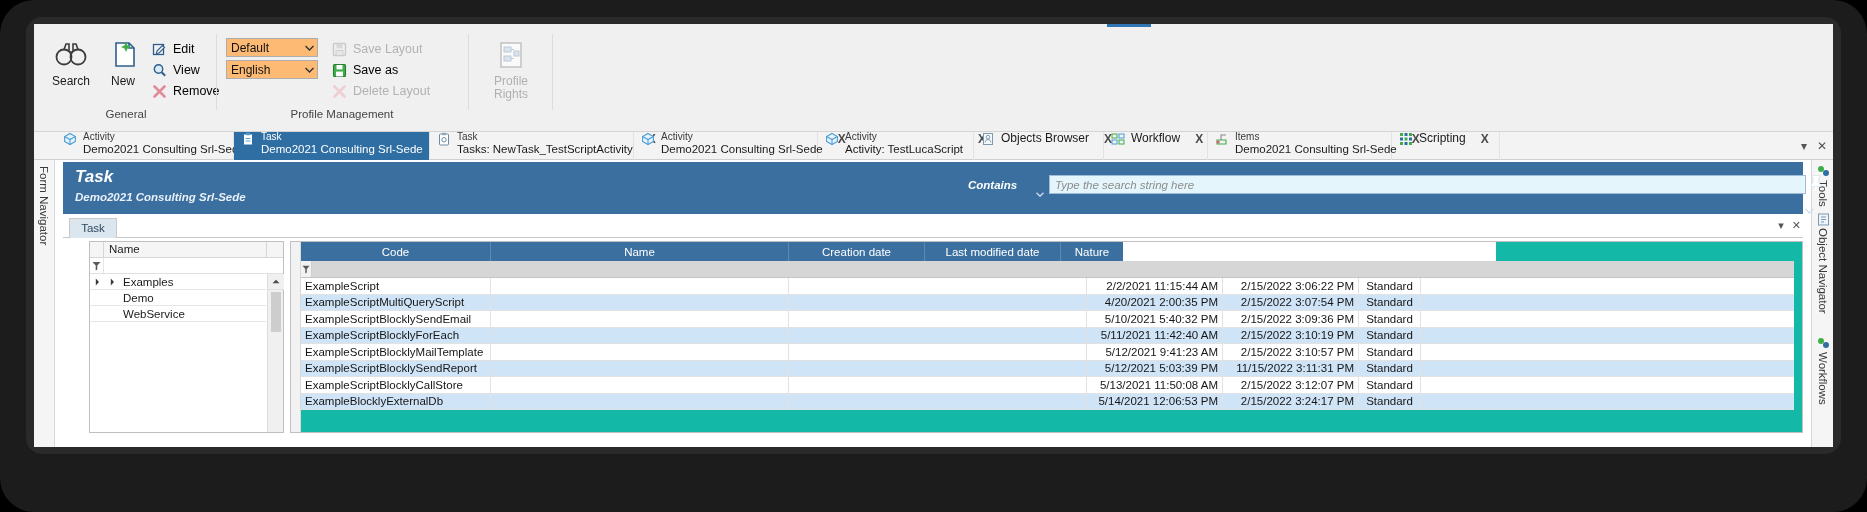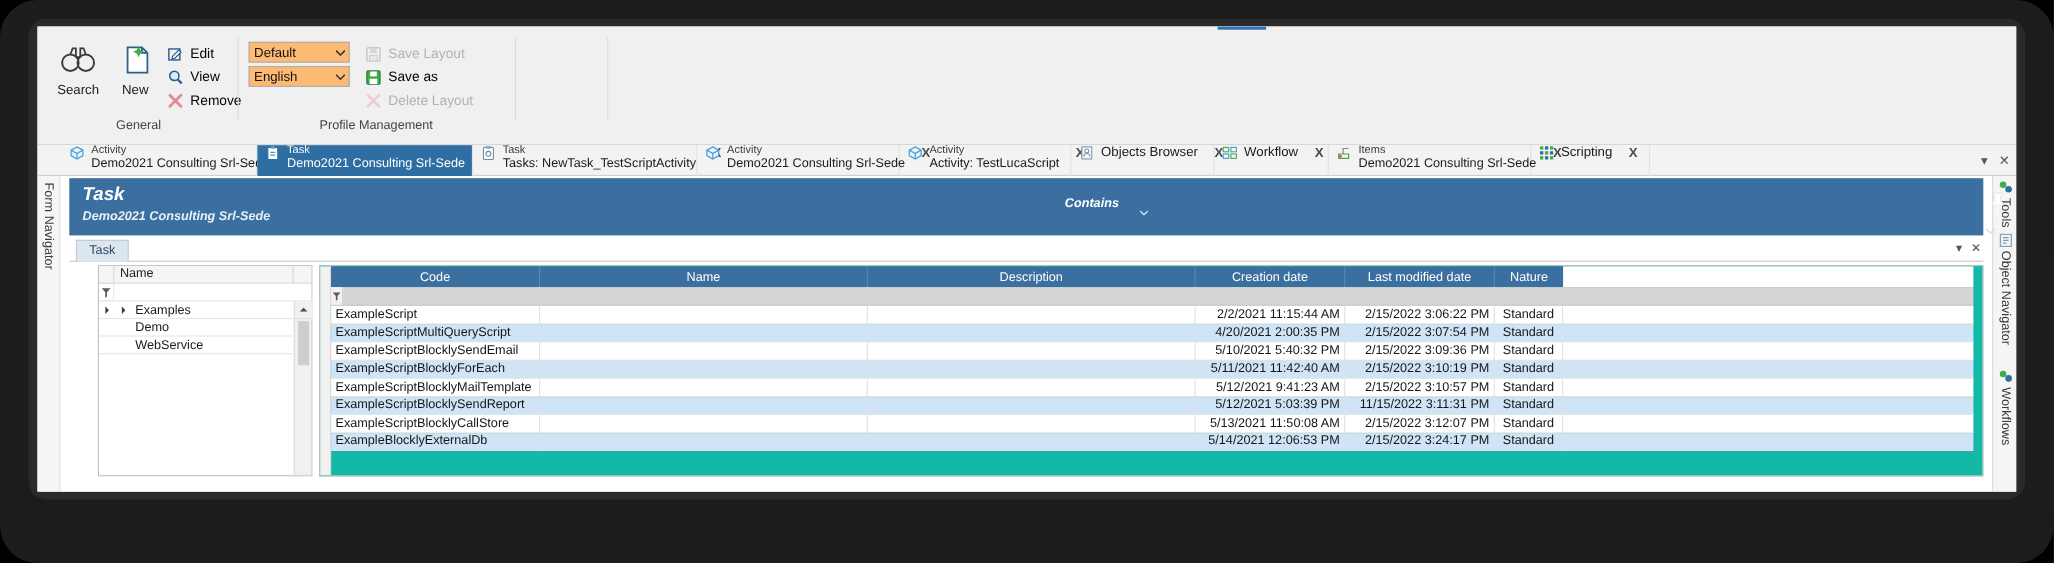--- a/index.html
+++ b/index.html
@@ -583,20 +583,35 @@
               </svg>
             </span>
             <span>Delete Layout</span>
           </div>
 
           <div class="rib-group-label">Profile Management</div>
         </div>
 
         <div class="rib-sep" style="left:434px;"></div>
 
+        <div class="rib-group" style="left:438px; width:76px;">
+          <div class="big-btn disabled" style="left:10px; top:4px; width:58px;">
+            <span class="bi">
+              <svg width="34" height="34" viewBox="0 0 34 34">
+                <rect x="7" y="5" width="20" height="24" fill="#fafafa" stroke="#c2c2c2" stroke-width="1.5"></rect>
+                <rect x="10" y="9" width="7" height="5" fill="#d9e4ee" stroke="#bcc9d6" stroke-width="1"></rect>
+                <rect x="10" y="18" width="7" height="5" fill="#d9e4ee" stroke="#bcc9d6" stroke-width="1"></rect>
+                <rect x="20" y="13" width="5" height="5" fill="#d9e4ee" stroke="#bcc9d6" stroke-width="1"></rect>
+                <path d="M17 11.5 H20 M17 20.5 H20 M20 15.5 H20" fill="none" stroke="#bcc9d6" stroke-width="1"></path>
+              </svg>
+            </span>
+            <span class="bl">Profile</span>
+            <span class="bl" style="margin-top:-1px;">Rights</span>
+          </div>
+        </div>
 
         <div class="rib-sep" style="left:518px;"></div>
 
       </div>
 
       <div id="tabbar">
 
         <div class="dtab" style="left:22px; width:178px;">
           <span class="tico">
             <svg width="14" height="14" viewBox="0 0 14 14">
@@ -777,20 +792,21 @@
 
         <div id="banner">
           <div id="banner-title">Task</div>
           <div id="banner-sub">Demo2021 Consulting Srl-Sede</div>
           <div id="contains-label">Contains</div>
           <div id="contains-arrow">
             <svg width="8" height="5" viewBox="0 0 8 5">
                 <path d="M0.5 0.8 L4 4.2 L7.5 0.8" fill="none" stroke="#cfe0ef" stroke-width="1.3"></path>
               </svg>
           </div>
+          <input id="search-input" type="text" placeholder="Type the search string here" style="">
           <div id="pin-btn">
             <svg width="14" height="18" viewBox="0 0 14 18">
               <path d="M3 1.5 h8 v2 h-1.2 v5.2 l2.2 2.2 v1.6 H2 v-1.6 l2.2-2.2 V3.5 H3 Z" fill="#ffffff" stroke="#d8e5f0" stroke-width="0.8"></path>
               <line x1="7" y1="12.5" x2="7" y2="17" stroke="#ffffff" stroke-width="1.3"></line>
             </svg>
           </div>
           <div id="banner-caret">
             <svg width="9" height="6" viewBox="0 0 9 6">
                 <path d="M0.5 1 L4.5 5 L8.5 1" fill="none" stroke="#cfe0ef" stroke-width="1.3"></path>
               </svg>
@@ -855,21 +871,20 @@
             <div class="sb-thumb"></div>
           </div>
         </div>
 
         <div id="grid">
           <div id="grid-indicator"></div>
 
           <div id="grid-hdr">
             <div class="gh" style="width:190px;">Code</div>
             <div class="gh" style="width:298px;">Name</div>
-            <div class="gh" style="width:298px;">Description</div>
             <div class="gh" style="width:136px;">Creation date</div>
             <div class="gh" style="width:136px;">Last modified date</div>
             <div class="gh" style="width:62px; border-right:none;">Nature</div>
             <div class="gh-tail" style="width:373px;"></div>
           </div>
 
           <div id="grid-filterrow" style="width:1493px;">
             <div class="gf-ico">
               <svg width="8" height="9" viewBox="0 0 8 9">
                   <path d="M0.5 0.8 H7.5 L4.8 4 V7.6 L3.3 8.4 V4 Z" fill="#5a5a5a"></path>

